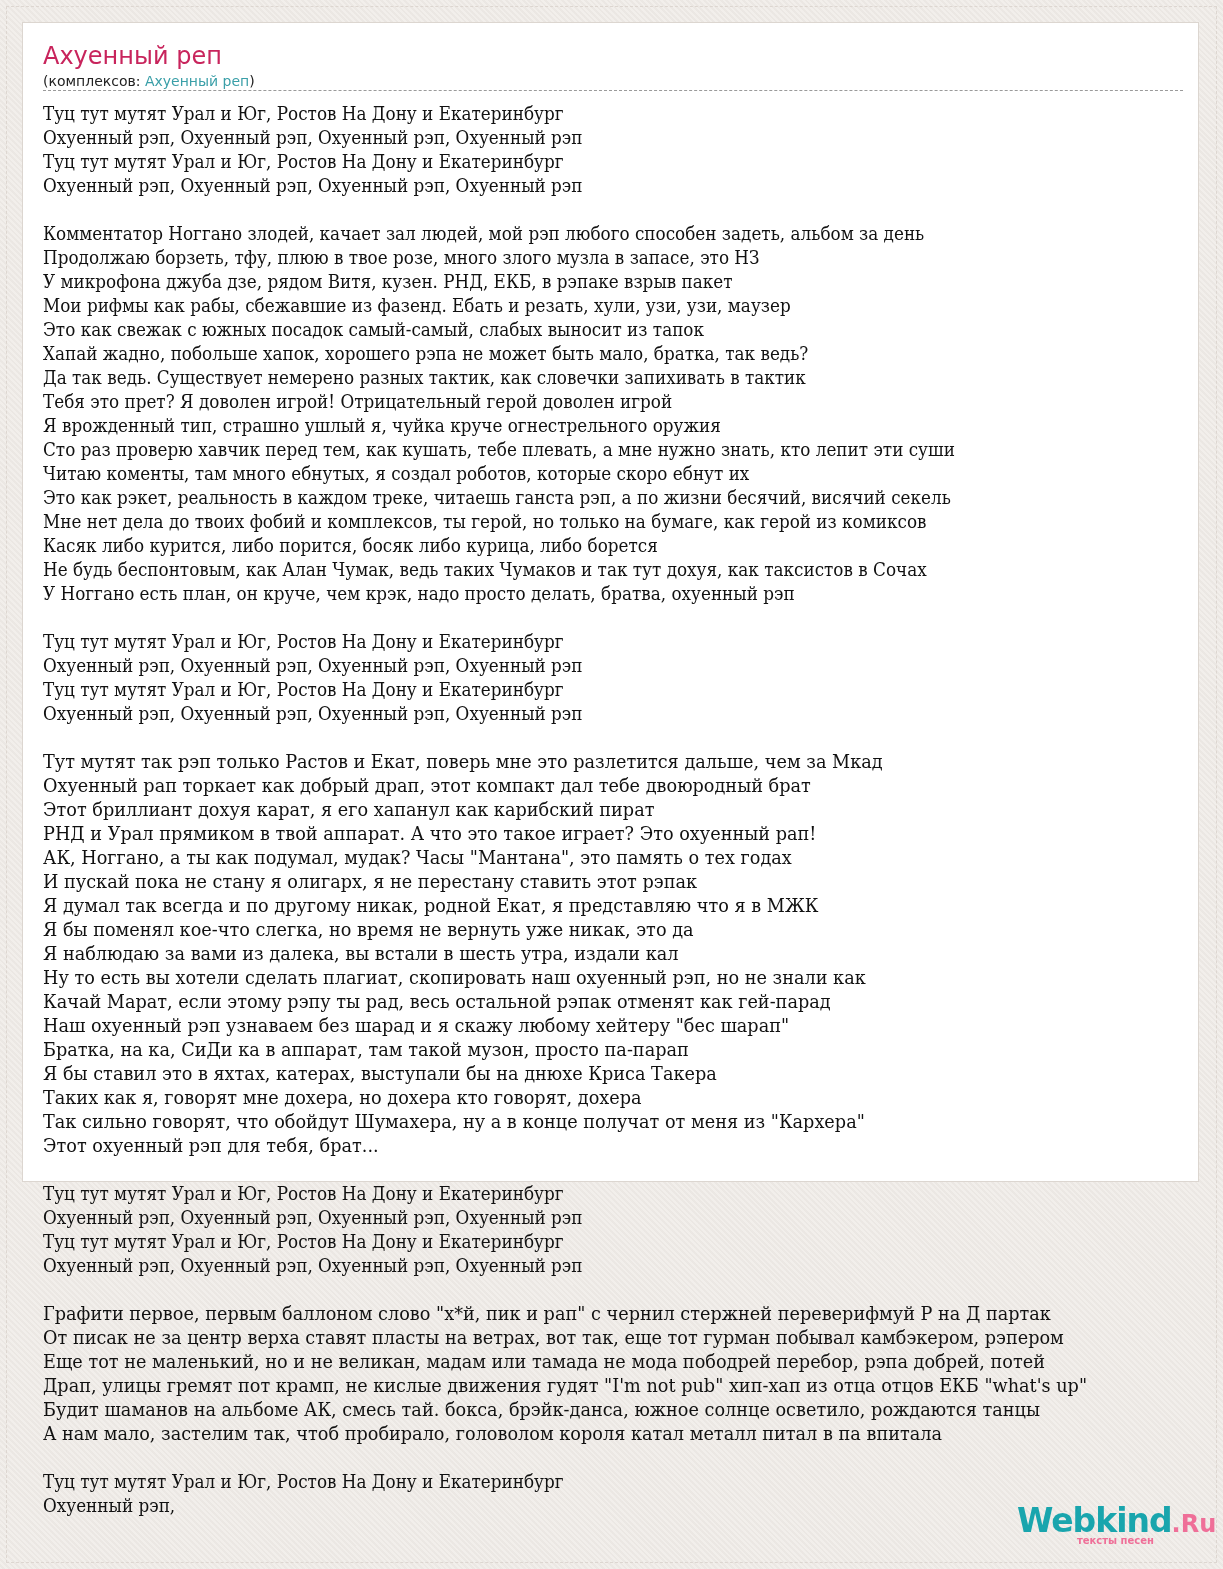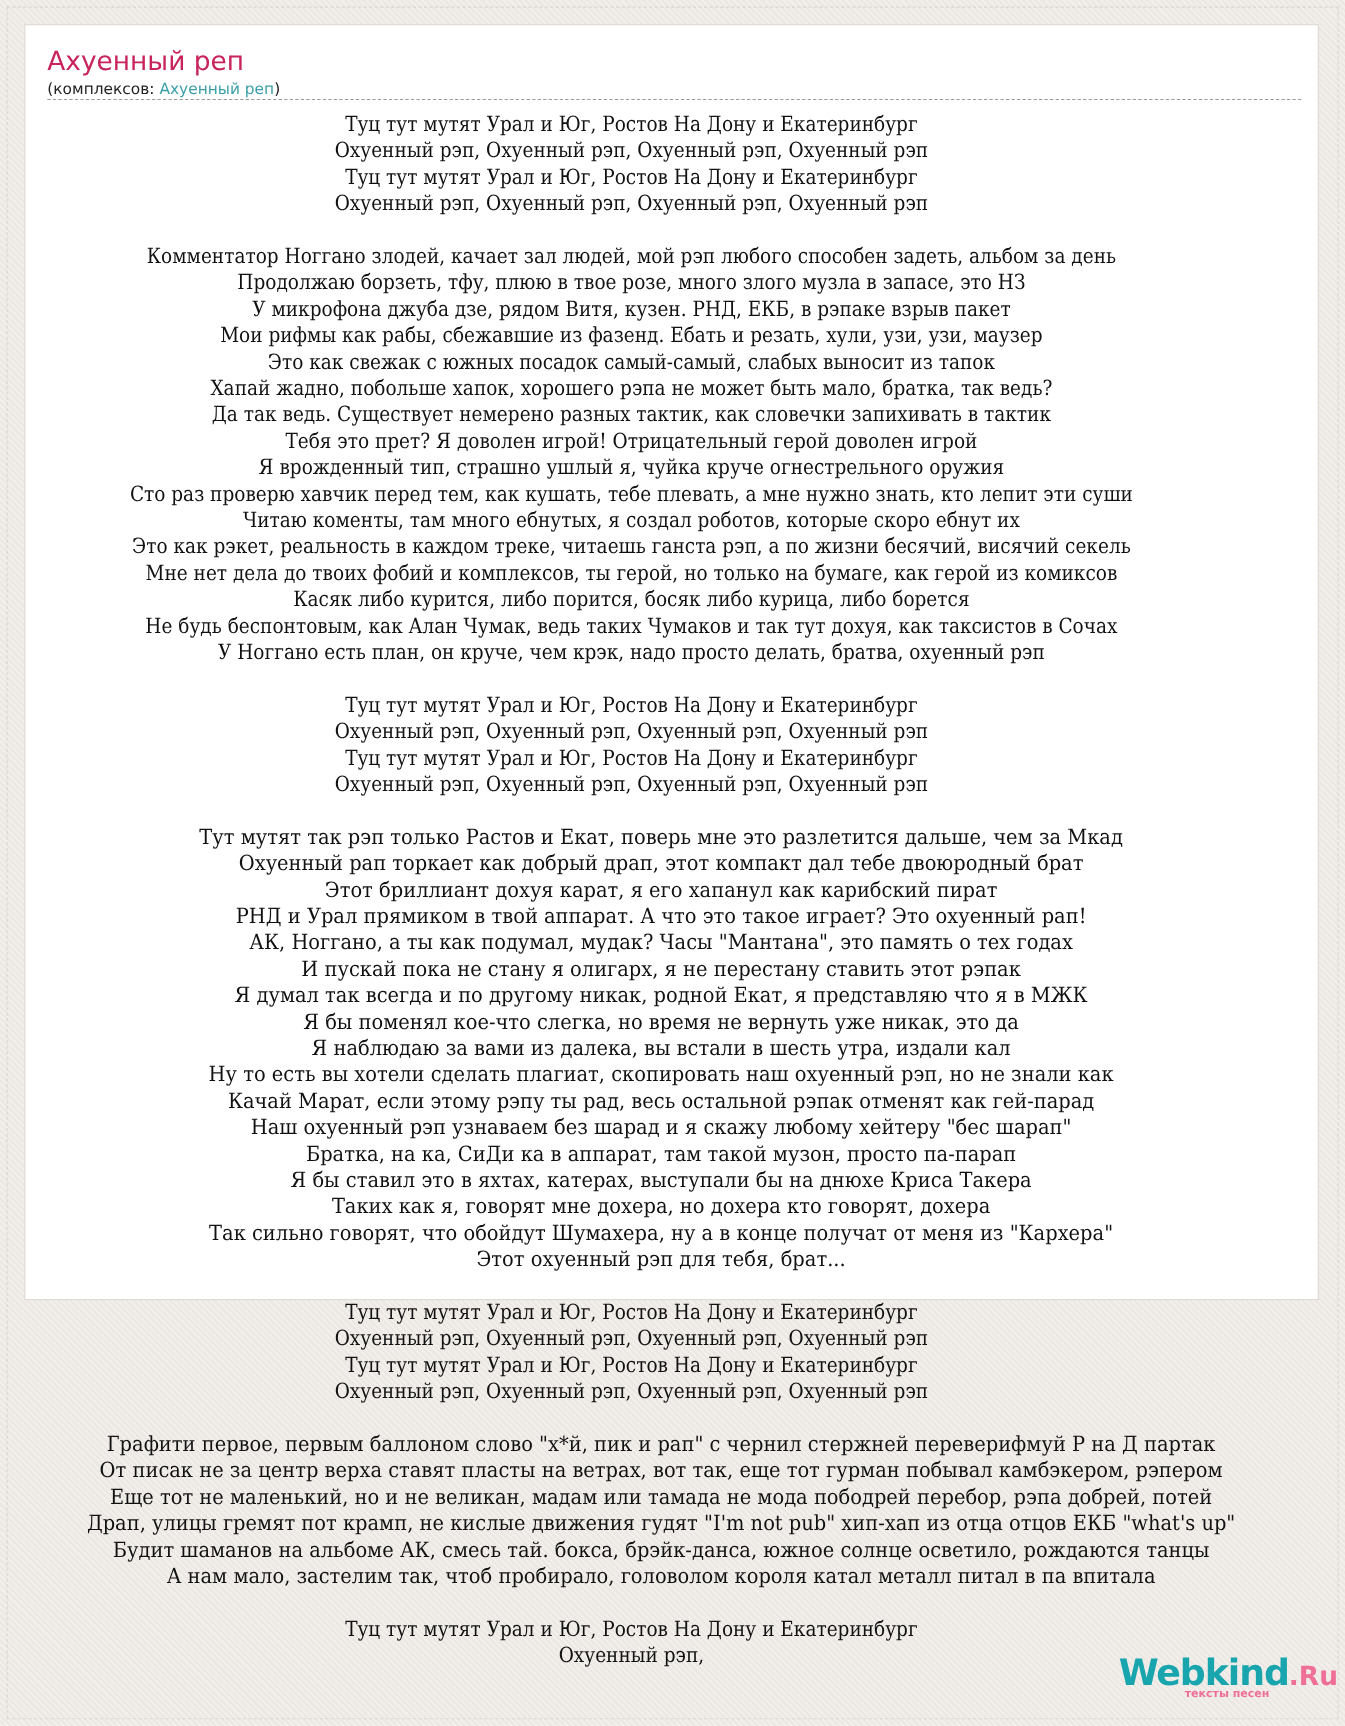--- a/index.html
+++ b/index.html
@@ -22,21 +22,20 @@
     .card {
       position: absolute;
       left: 22px;
       top: 22px;
       width: 1177px;
       height: 1160px;
       background: #ffffff;
       border: 1px solid #dcd6d0;
       box-sizing: border-box;
       overflow: visible;
-      text-align: center;
     }
     .song-title {
       position: absolute;
       left: 20px;
       top: 17px;
       margin: 0;
       font-family: "DejaVu Sans", sans-serif;
       font-weight: normal;
       font-size: 24px;
       line-height: 32px;

